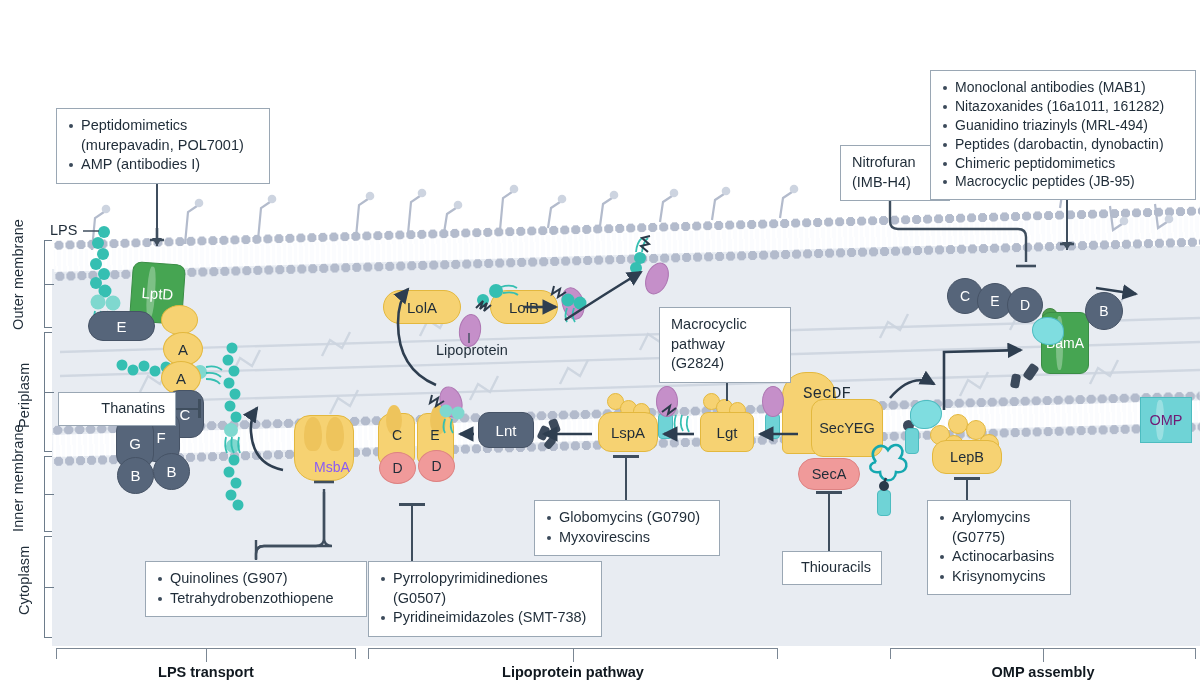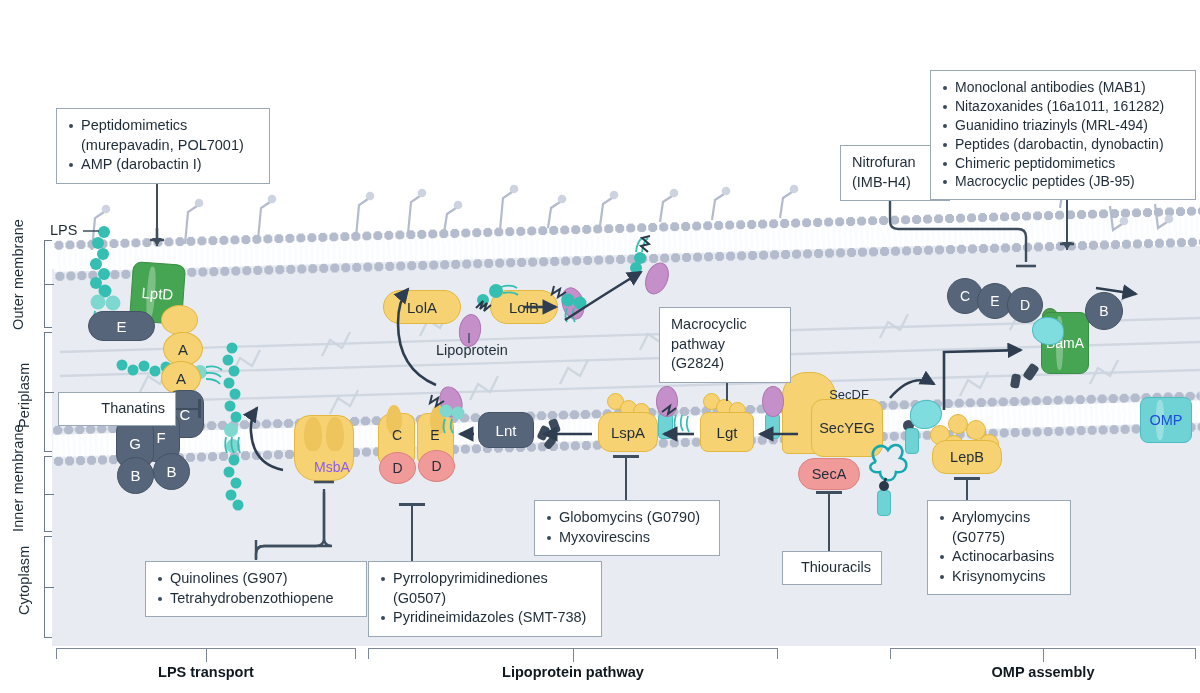--- a/index.html
+++ b/index.html
@@ -85,21 +85,21 @@
     position:absolute;
     display:flex; align-items:center; justify-content:center;
     font-size:15px; color:#1f2c38; z-index:30;
     text-align:center; line-height:1;
   }
   .yellow{ background:#f6d272; border:1px solid #e3b83e; border-radius:13px; }
   .navy{ background:#56657a; border:1px solid #465366; color:#ffffff; border-radius:12px; }
   .navy.circ{ border-radius:50%; }
   .green{ background:#46a552; border:1px solid #3a8d45; color:#ffffff; border-radius:9px; }
   .red{ background:#f09a9a; border:1px solid #dd8282; border-radius:14px; color:#1f2c38;}
-  .cyan{ background:#6fd3d6; border:1px solid #4dbcc0; border-radius:8px; color:#1d4ed8;}
+  .cyan{ background:#6fd3d6; border:1px solid #4dbcc0; border-radius:0; color:#701a75;}
   .purple{ background:#c58fc9; border:1px solid #ae77b3; border-radius:50%; }
   .ybead{ position:absolute; background:#f6d272; border:1px solid #e3b83e; border-radius:50%; z-index:29;}
   .gbead{ position:absolute; background:#4f9e4f; border:1px solid #3f8440; border-radius:50%; z-index:29;}
   .nbead{ position:absolute; background:#3c4a5c; border-radius:3px; z-index:29; }
 
   
   .barrel:after{
     content:""; position:absolute; left:30%; top:5%; bottom:5%; width:16%;
     background:rgba(255,255,255,.30); border-radius:40%;
   }
@@ -459,21 +459,21 @@
   <div class="ybead" style="left:729px;top:402px;width:17px;height:17px;"></div>
   <div class="prot yellow" style="left:700px; top:412px; width:54px; height:40px; border-radius:8px;">
     <span>Lgt</span>
   </div>
   <div class="purple" style="position:absolute;left:762px;top:386px;width:22px;height:31px;z-index:32;"></div>
   <div style="position:absolute;left:765px;top:413px;width:15px;height:26px;background:#6fd3d6;border:1px solid #4dbcc0;border-radius:4px;z-index:31;"></div>
 
   <div style="position:absolute;left:782px;top:372px;width:54px;height:82px;z-index:29;">
     <div style="position:absolute;inset:0;background:#f6d272;border:1px solid #e3b83e;border-radius:24px 24px 6px 6px;"></div>
   </div>
-  <div class="prot" style="left:822px; top:384px; width:54px; height:20px; font-size:13px;">
+  <div class="prot" style="left:800px; top:384px; width:54px; height:20px; font-size:16px;font-family:Liberation Mono, monospace;">
     <span>SecDF</span>
   </div>
   <div class="prot yellow" style="left:811px; top:399px; width:72px; height:58px; border-radius:12px; font-size:14.5px;">
     <span>SecYEG</span>
   </div>
   <div class="prot red" style="left:798px; top:458px; width:62px; height:32px; border-radius:16px; font-size:14.5px;">
     <span>SecA</span>
   </div>
 
   <svg class="ov" style="z-index:33;">
@@ -561,21 +561,21 @@
     </g>
   </svg>
 
   <div class="callout" style="left:56px; top:108px; width:214px;">
     <ul>
       <li>
         <span>Peptidomimetics</span>
         <span class="cont">(murepavadin, POL7001)</span>
       </li>
       <li>
-        <span>AMP (darobactin I)</span>
+        <span>AMP (antibodies I)</span>
       </li>
     </ul>
   </div>
   <div class="lead v" style="left:156px; top:178px; height:68px;"></div>
   <svg class="ov" style="z-index:56;">
     <path d="M150,240 L164,240 M157,228 L157,244" stroke="#3f4e5e" stroke-width="2.6" fill="none"></path>
     <path d="M157,246 L152,238 L162,238 z" fill="#3f4e5e"></path>
   </svg>
 
   <div class="callout plain" style="left:58px; top:392px; width:118px; padding:6px 10px;">

